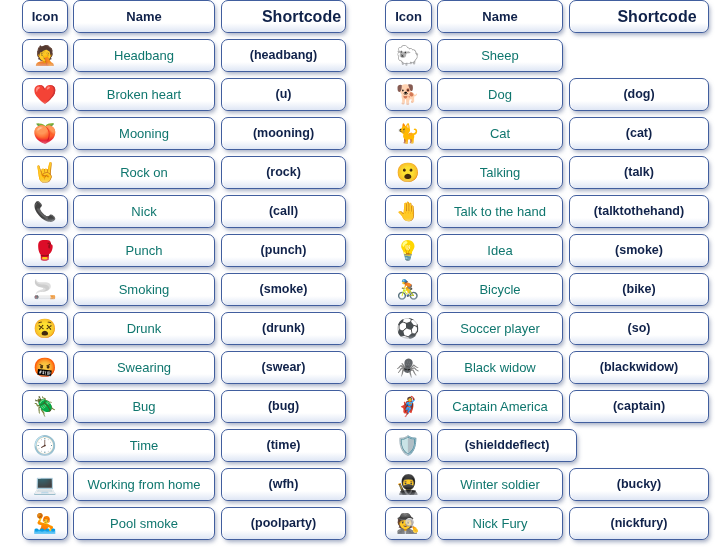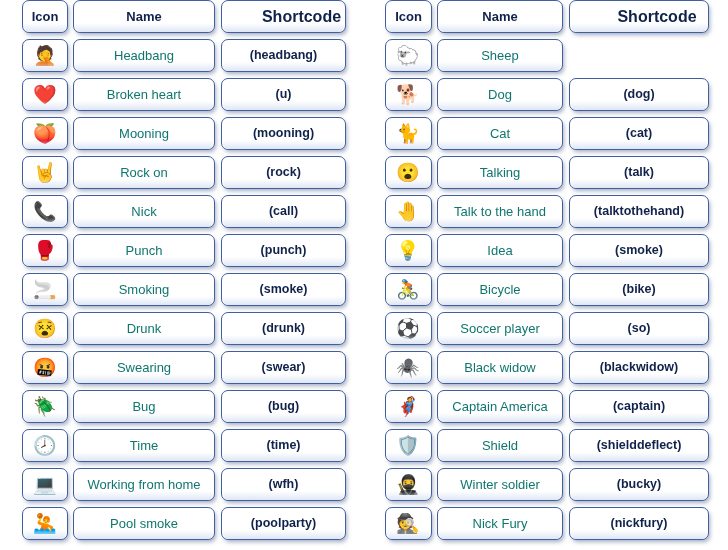--- a/index.html
+++ b/index.html
@@ -426,23 +426,20 @@
           <div class="cell c-code">
             <span class="label">(captain)</span>
           </div>
         </div>
         <div class="row">
           <div class="cell c-icon">
             <span class="glyph-wrap">
               <span class="emoji">🛡️</span>
             </span>
           </div>
-          <div class="cell c-name">
-            <span class="label">Shield</span>
-          </div>
           <div class="cell c-code">
             <span class="label">(shielddeflect)</span>
           </div>
         </div>
         <div class="row">
           <div class="cell c-icon">
             <span class="glyph-wrap">
               <span class="emoji">🥷</span>
             </span>
           </div>

